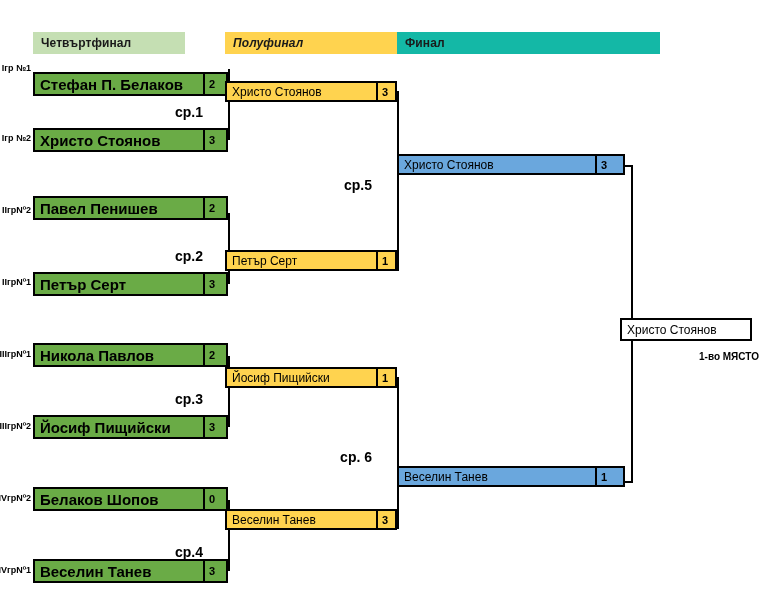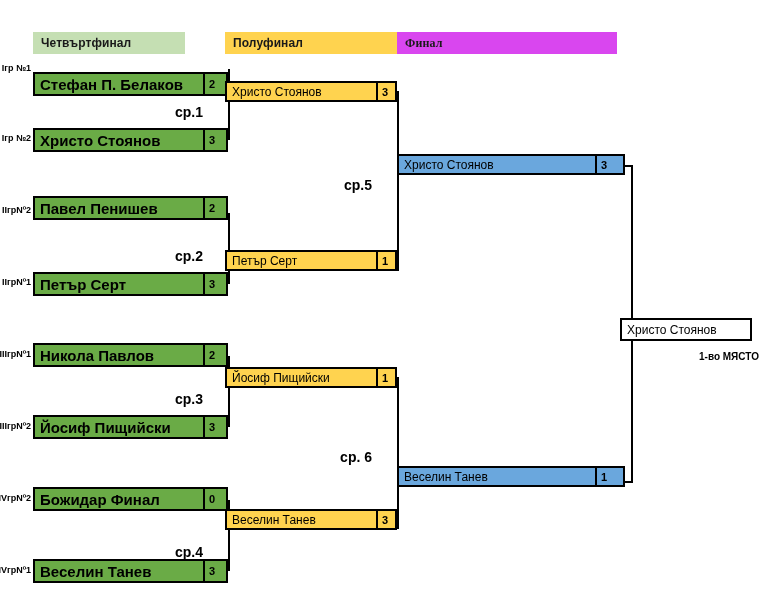--- a/index.html
+++ b/index.html
@@ -23,22 +23,22 @@
     height: 22px;
     font-size: 12px;
     font-weight: bold;
     color: #1a1a1a;
     line-height: 22px;
     padding-left: 8px;
     white-space: nowrap;
     letter-spacing: .1px;
   }
   .hdr.qf  { left: 33px;  width: 152px; background: #c5dfb3; }
-  .hdr.sf  { left: 225px; width: 172px; background: #ffd34f; }
-  .hdr.fin { left: 397px; width: 220px; background: #d946ef; font-family: Liberation Serif, serif; }
+  .hdr.sf  { left: 225px; width: 172px; background: #ffd34f; font-style: italic; }
+  .hdr.fin { left: 397px; width: 263px; background: #14b8a6; }
 
   
   .slot {
     position: absolute;
     display: flex;
     align-items: stretch;
     border: 2px solid #000;
   }
   .slot .nm {
     flex: 1 1 auto;
@@ -167,21 +167,21 @@
   </div>
   <div class="slot qf" style="top:343px;">
     <div class="nm">Никола Павлов</div>
     <div class="sc">2</div>
   </div>
   <div class="slot qf" style="top:415px;">
     <div class="nm">Йосиф Пищийски</div>
     <div class="sc">3</div>
   </div>
   <div class="slot qf" style="top:487px;">
-    <div class="nm">Божидар Финал</div>
+    <div class="nm">Белаков Шопов</div>
     <div class="sc">0</div>
   </div>
   <div class="slot qf" style="top:559px;">
     <div class="nm">Веселин Танев</div>
     <div class="sc">3</div>
   </div>
 
   <div class="mlab" style="left:155px; top:104px; width:48px;">ср.1</div>
   <div class="mlab" style="left:155px; top:248px; width:48px;">ср.2</div>
   <div class="mlab" style="left:155px; top:391px; width:48px;">ср.3</div>

